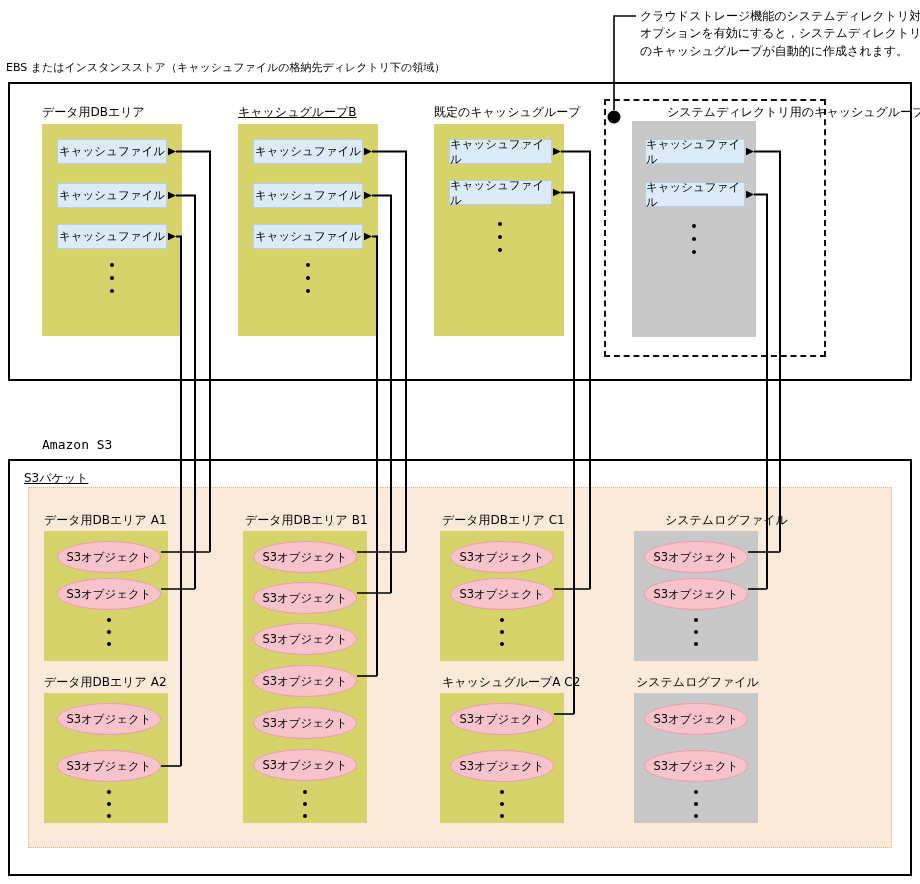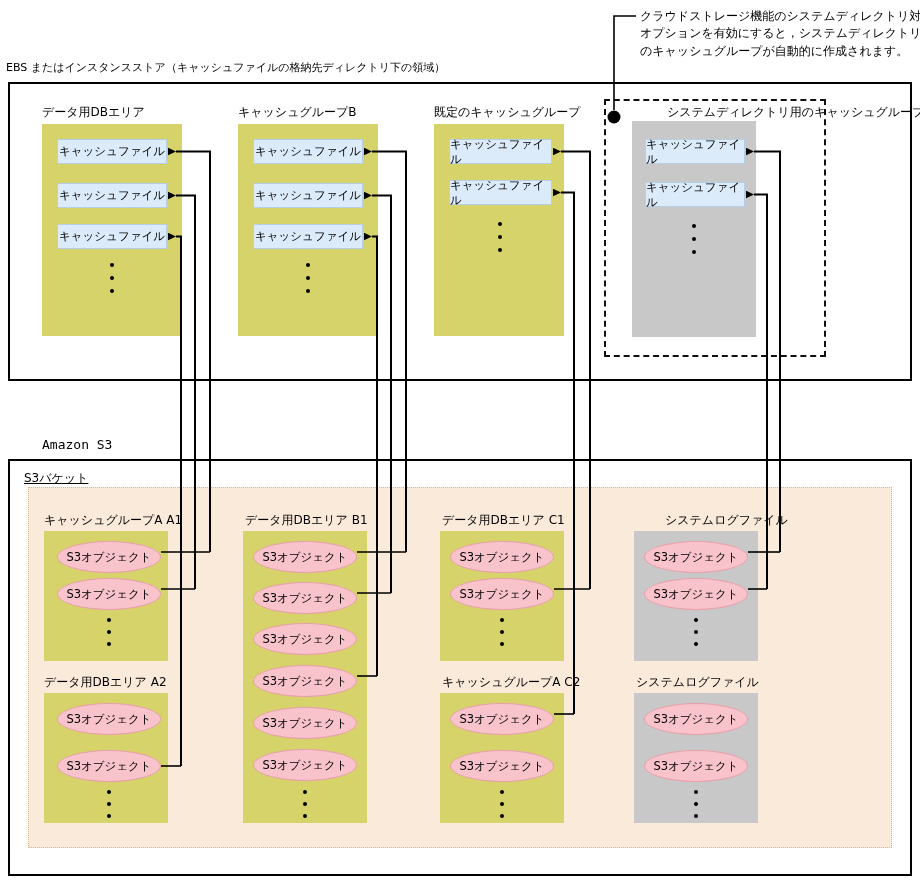--- a/index.html
+++ b/index.html
@@ -60,21 +60,21 @@
   <div class="grp grp-y" style="left:42px;top:124px;width:140px;height:212px;"></div>
   <div class="cfile" style="left:57px;top:139px;width:110px;height:25px;">キャッシュファイル</div>
   <div class="cfile" style="left:57px;top:183px;width:110px;height:25px;">キャッシュファイル</div>
   <div class="cfile" style="left:57px;top:224px;width:110px;height:25px;">キャッシュファイル</div>
   <div class="vdots" style="left:110px;top:263px;width:4px;height:30px;">
       <i></i>
       <i></i>
       <i></i>
     </div>
 
-  <div class="lbl lbl-grp" style="left:238px;top:106px;">キャッシュグループB</div>
+  <div class="lbl lbl-grp" style="left:238px;top:106px;text-decoration:underline;">キャッシュグループB</div>
   <div class="grp grp-y" style="left:238px;top:124px;width:140px;height:212px;"></div>
   <div class="cfile" style="left:253px;top:139px;width:110px;height:25px;">キャッシュファイル</div>
   <div class="cfile" style="left:253px;top:183px;width:110px;height:25px;">キャッシュファイル</div>
   <div class="cfile" style="left:253px;top:224px;width:110px;height:25px;">キャッシュファイル</div>
   <div class="vdots" style="left:306px;top:263px;width:4px;height:30px;">
       <i></i>
       <i></i>
       <i></i>
     </div>
 
@@ -91,21 +91,21 @@
   <div class="lbl lbl-grp" style="left:667px;top:106px;">システムディレクトリ用のキャッシュグループ</div>
   <div class="grp grp-g" style="left:632px;top:121px;width:124px;height:216px;"></div>
   <div class="cfile" style="left:645px;top:139px;width:100px;height:25px;">キャッシュファイル</div>
   <div class="cfile" style="left:645px;top:182px;width:100px;height:25px;">キャッシュファイル</div>
   <div class="vdots" style="left:692px;top:224px;width:4px;height:30px;">
       <i></i>
       <i></i>
       <i></i>
     </div>
 
-  <div class="lbl lbl-grp" style="left:44px;top:514px;">キャッシュグループA A1</div>
+  <div class="lbl lbl-grp" style="left:44px;top:514px;">データ用DBエリア A1</div>
   <div class="grp grp-y" style="left:44px;top:531px;width:124px;height:130px;"></div>
   <div class="s3o" style="left:57px;top:541px;width:104px;height:32px;">S3オブジェクト</div>
   <div class="s3o" style="left:57px;top:578px;width:104px;height:32px;">S3オブジェクト</div>
   <div class="vdots" style="left:107px;top:618px;width:4px;height:28px;">
       <i></i>
       <i></i>
       <i></i>
     </div>
 
   <div class="lbl lbl-grp" style="left:44px;top:676px;">データ用DBエリア A2</div>

